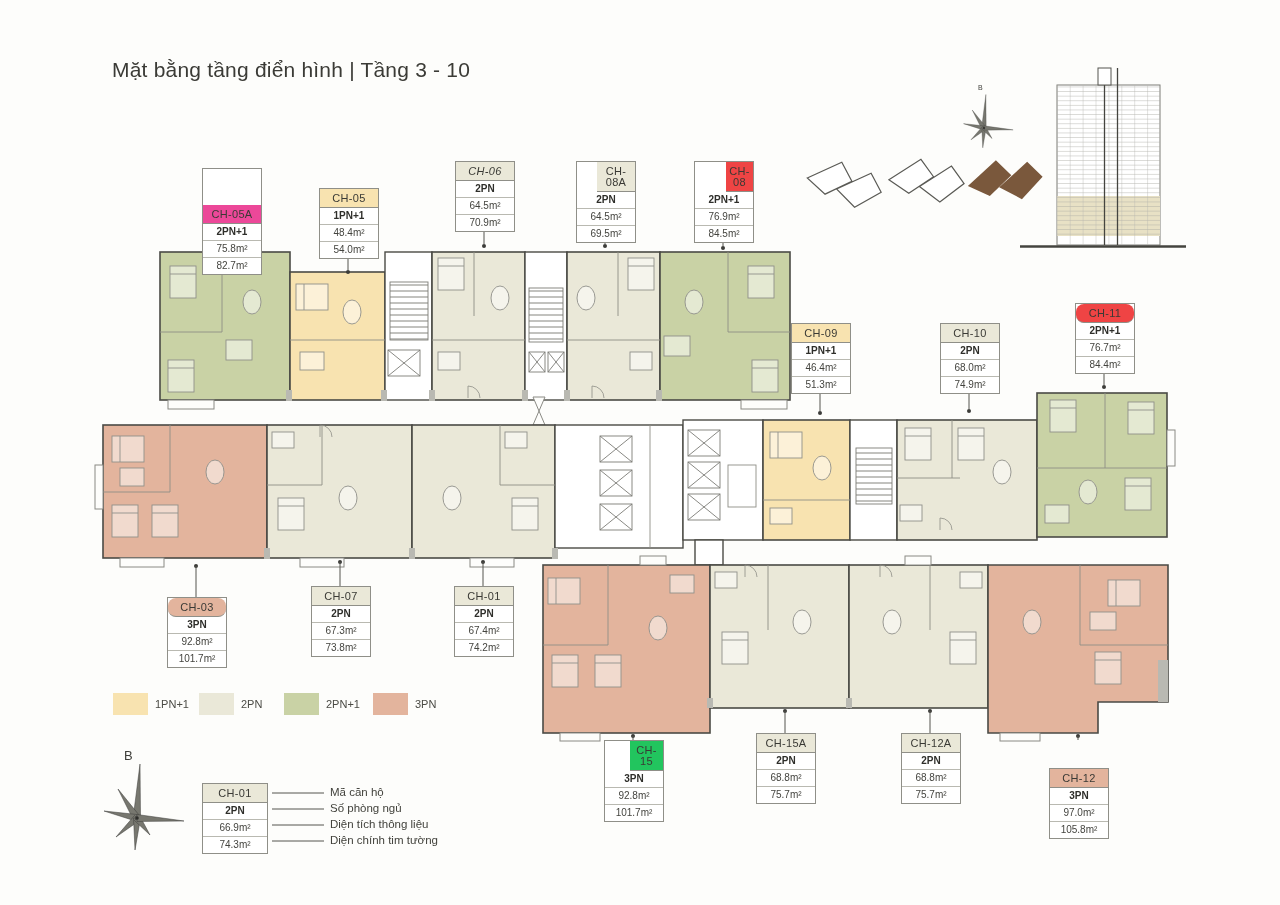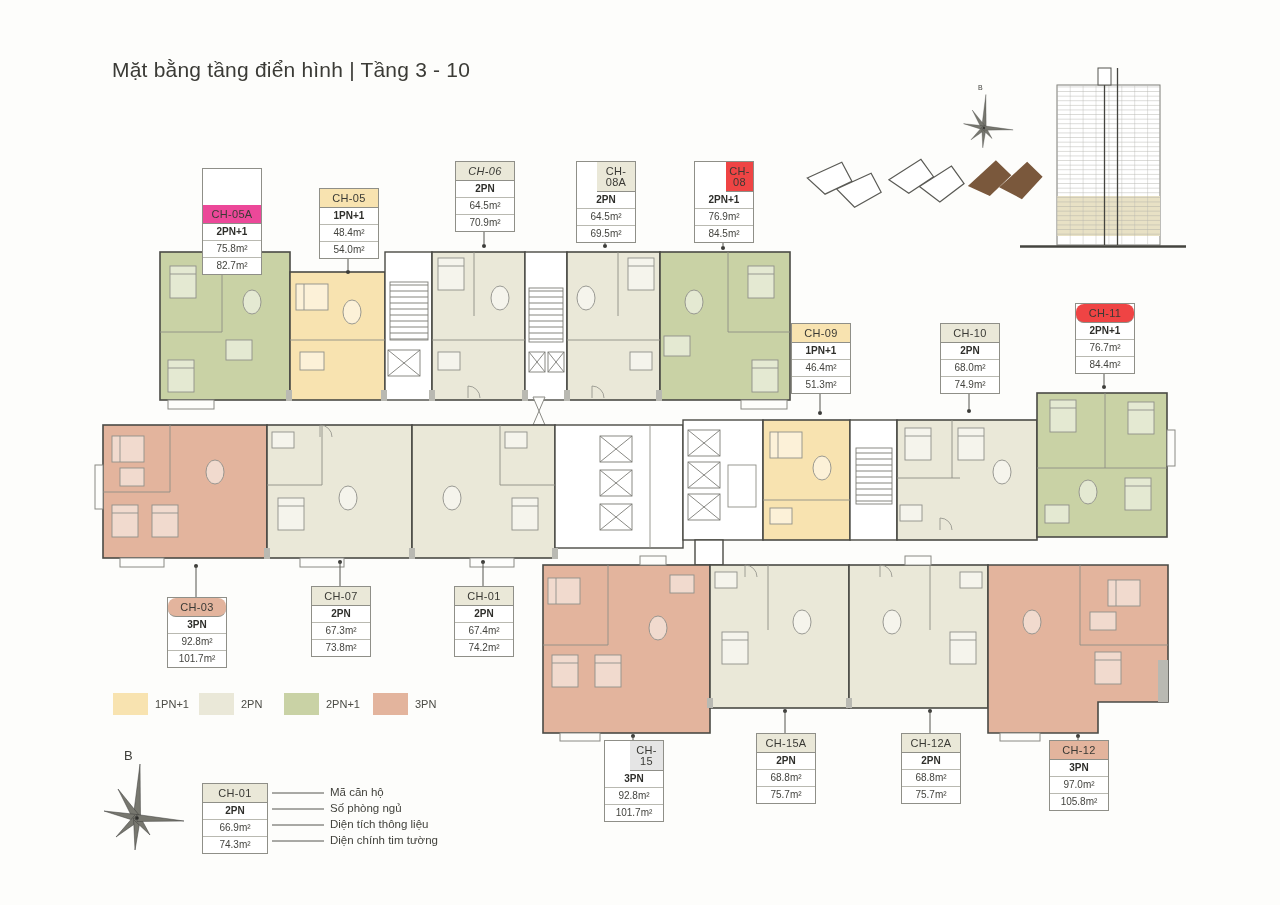--- a/index.html
+++ b/index.html
@@ -381,38 +381,38 @@
     <div class="row">67.3m²</div>
     <div class="row">73.8m²</div>
   </div>
   <div class="callout" style="left:454px;top:586px">
     <div class="head" style="background: rgb(234, 232, 216);">CH-01</div>
     <div class="row type">2PN</div>
     <div class="row">67.4m²</div>
     <div class="row">74.2m²</div>
   </div>
   <div class="callout" style="left:604px;top:740px">
-    <div class="head" style="background: #e5e5e5; margin-left: 25px;">CH-15</div>
+    <div class="head" style="background: #22c55e; margin-left: 25px;">CH-15</div>
     <div class="row type">3PN</div>
     <div class="row">92.8m²</div>
     <div class="row">101.7m²</div>
   </div>
   <div class="callout" style="left:756px;top:733px">
     <div class="head" style="background: rgb(234, 232, 216);">CH-15A</div>
     <div class="row type">2PN</div>
     <div class="row">68.8m²</div>
     <div class="row">75.7m²</div>
   </div>
   <div class="callout" style="left:901px;top:733px">
     <div class="head" style="background: rgb(234, 232, 216);">CH-12A</div>
     <div class="row type">2PN</div>
     <div class="row">68.8m²</div>
     <div class="row">75.7m²</div>
   </div>
-  <div class="callout" style="left:1049px;top:740px">
+  <div class="callout" style="left:1049px;top:768px">
     <div class="head" style="background: rgb(227, 180, 157);">CH-12</div>
     <div class="row type">3PN</div>
     <div class="row">97.0m²</div>
     <div class="row">105.8m²</div>
   </div>
 
   <div>
     <div class="swatch" style="left: 113px; top: 693px; background: rgb(248, 227, 176);"></div>
     <div class="swlabel" style="left:155px;top:698px">1PN+1</div>
     <div class="swatch" style="left: 199px; top: 693px; background: rgb(234, 232, 216);"></div>

